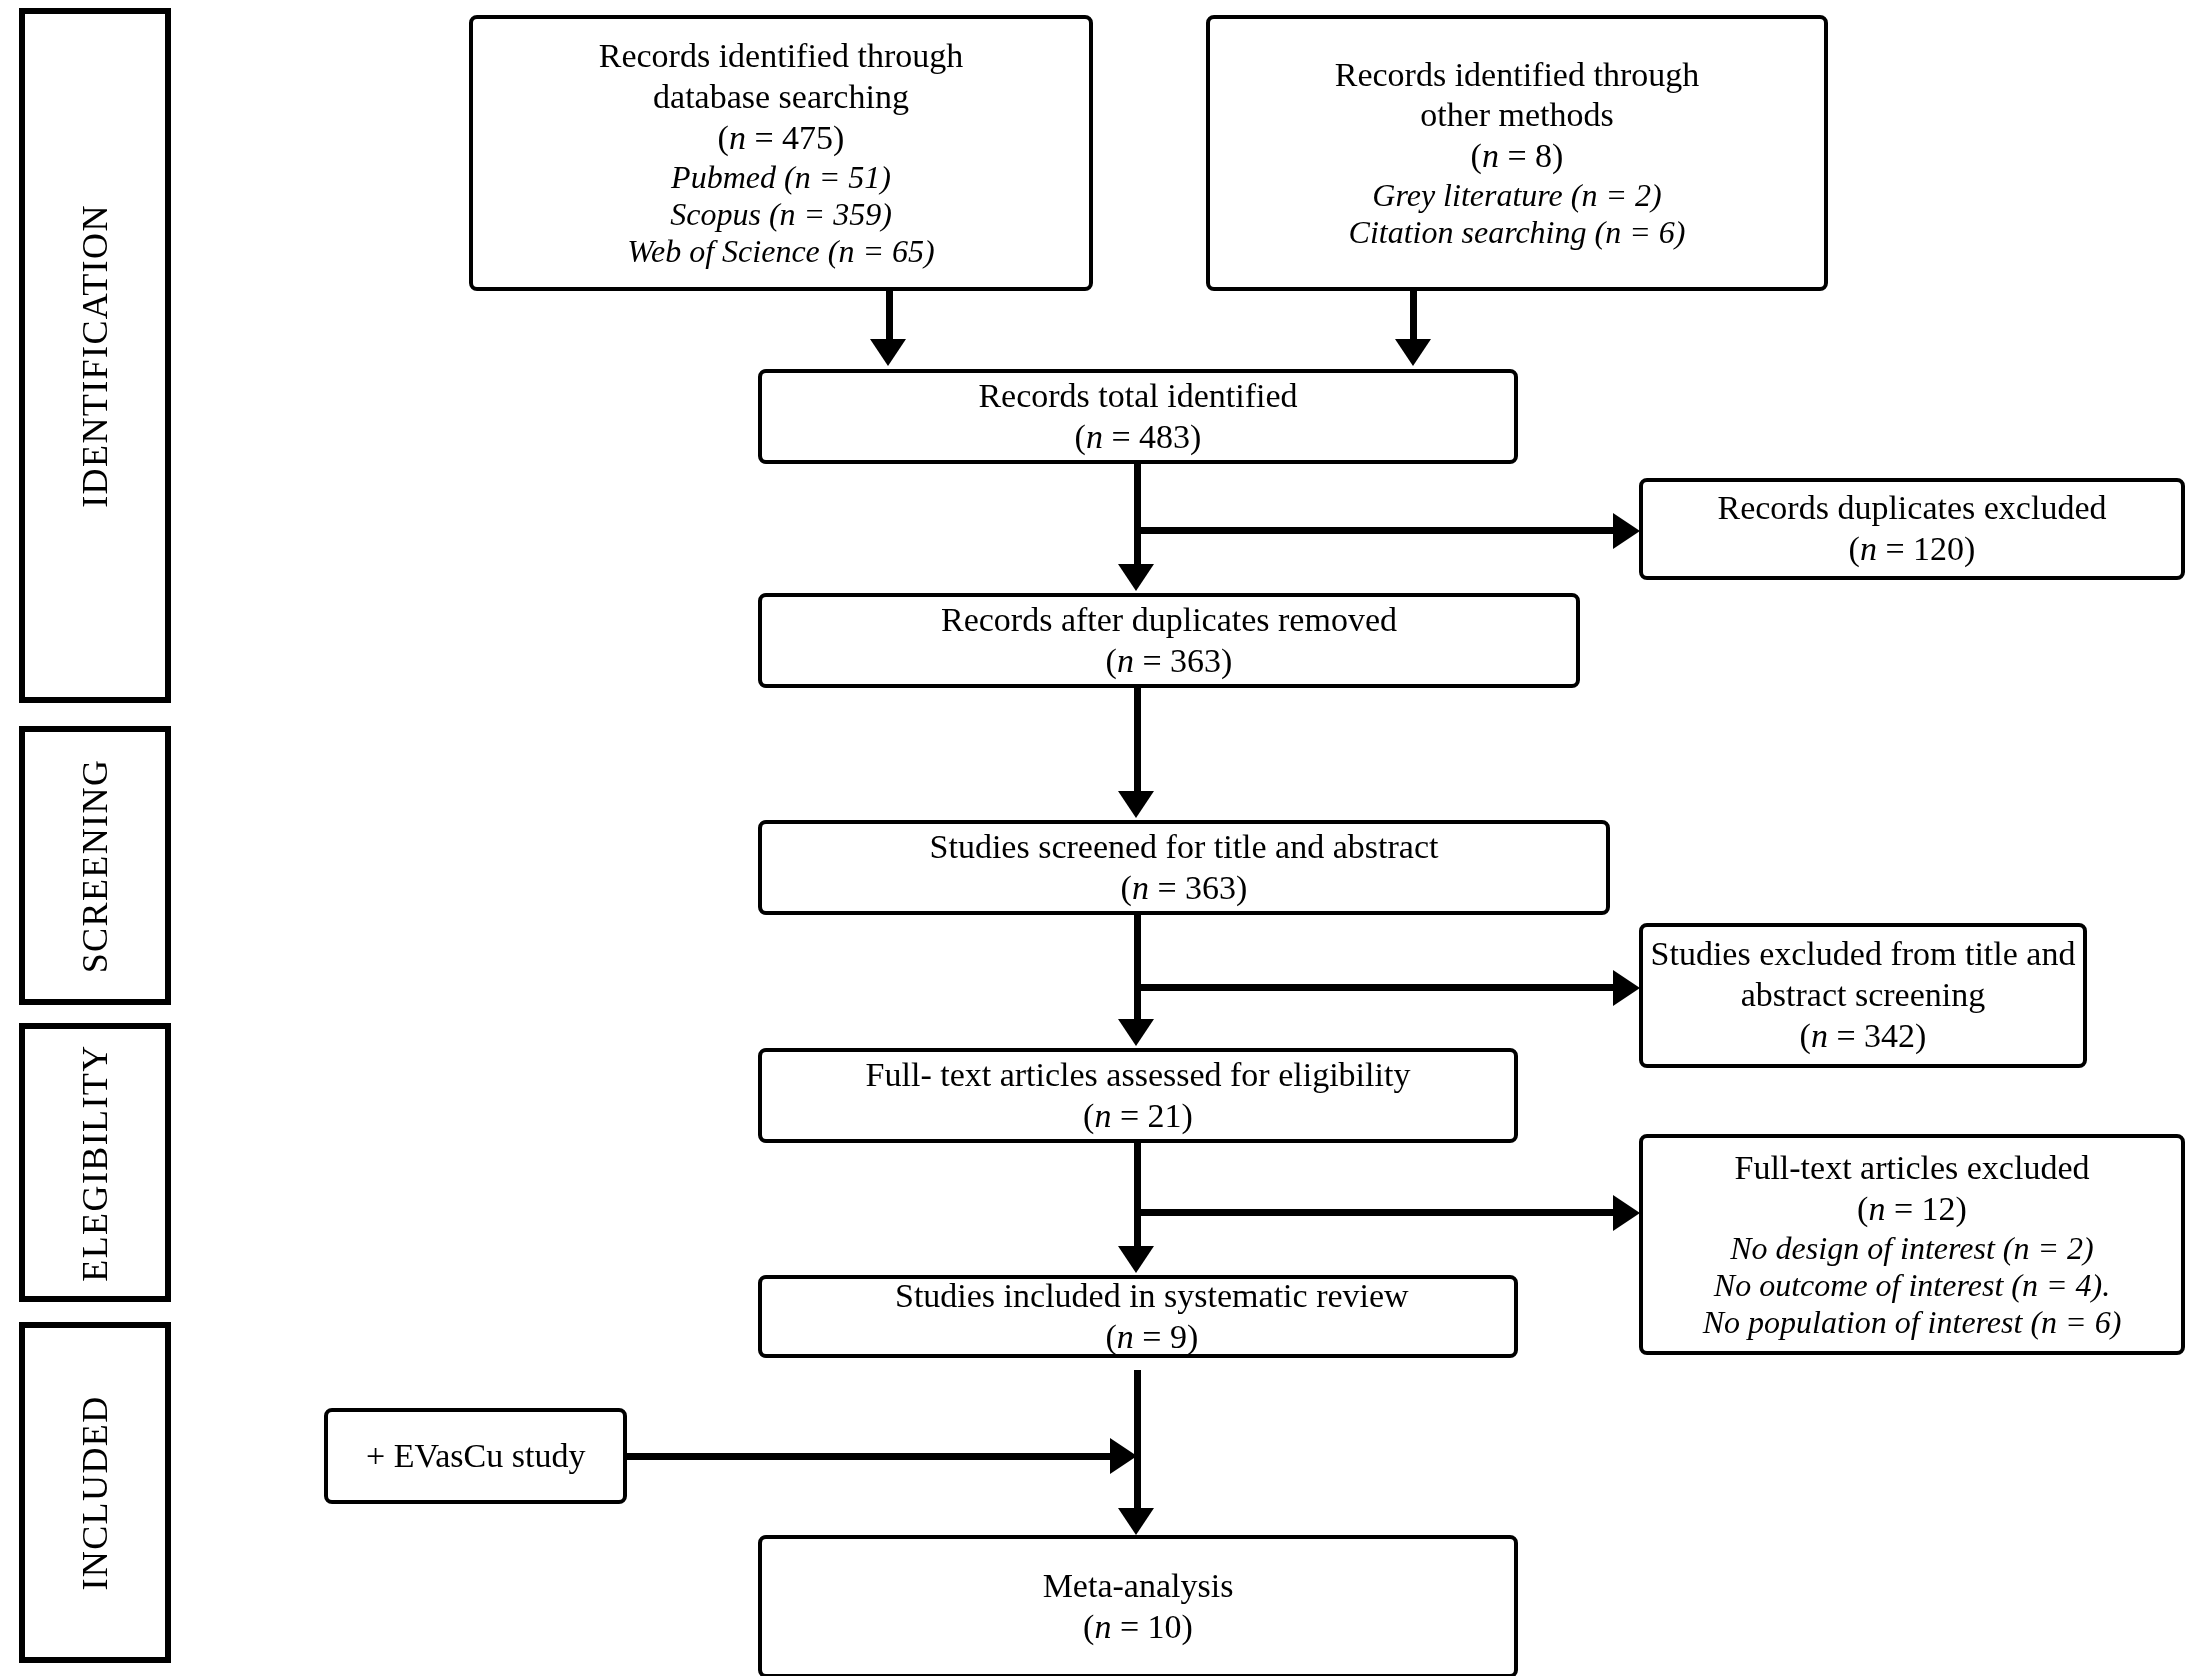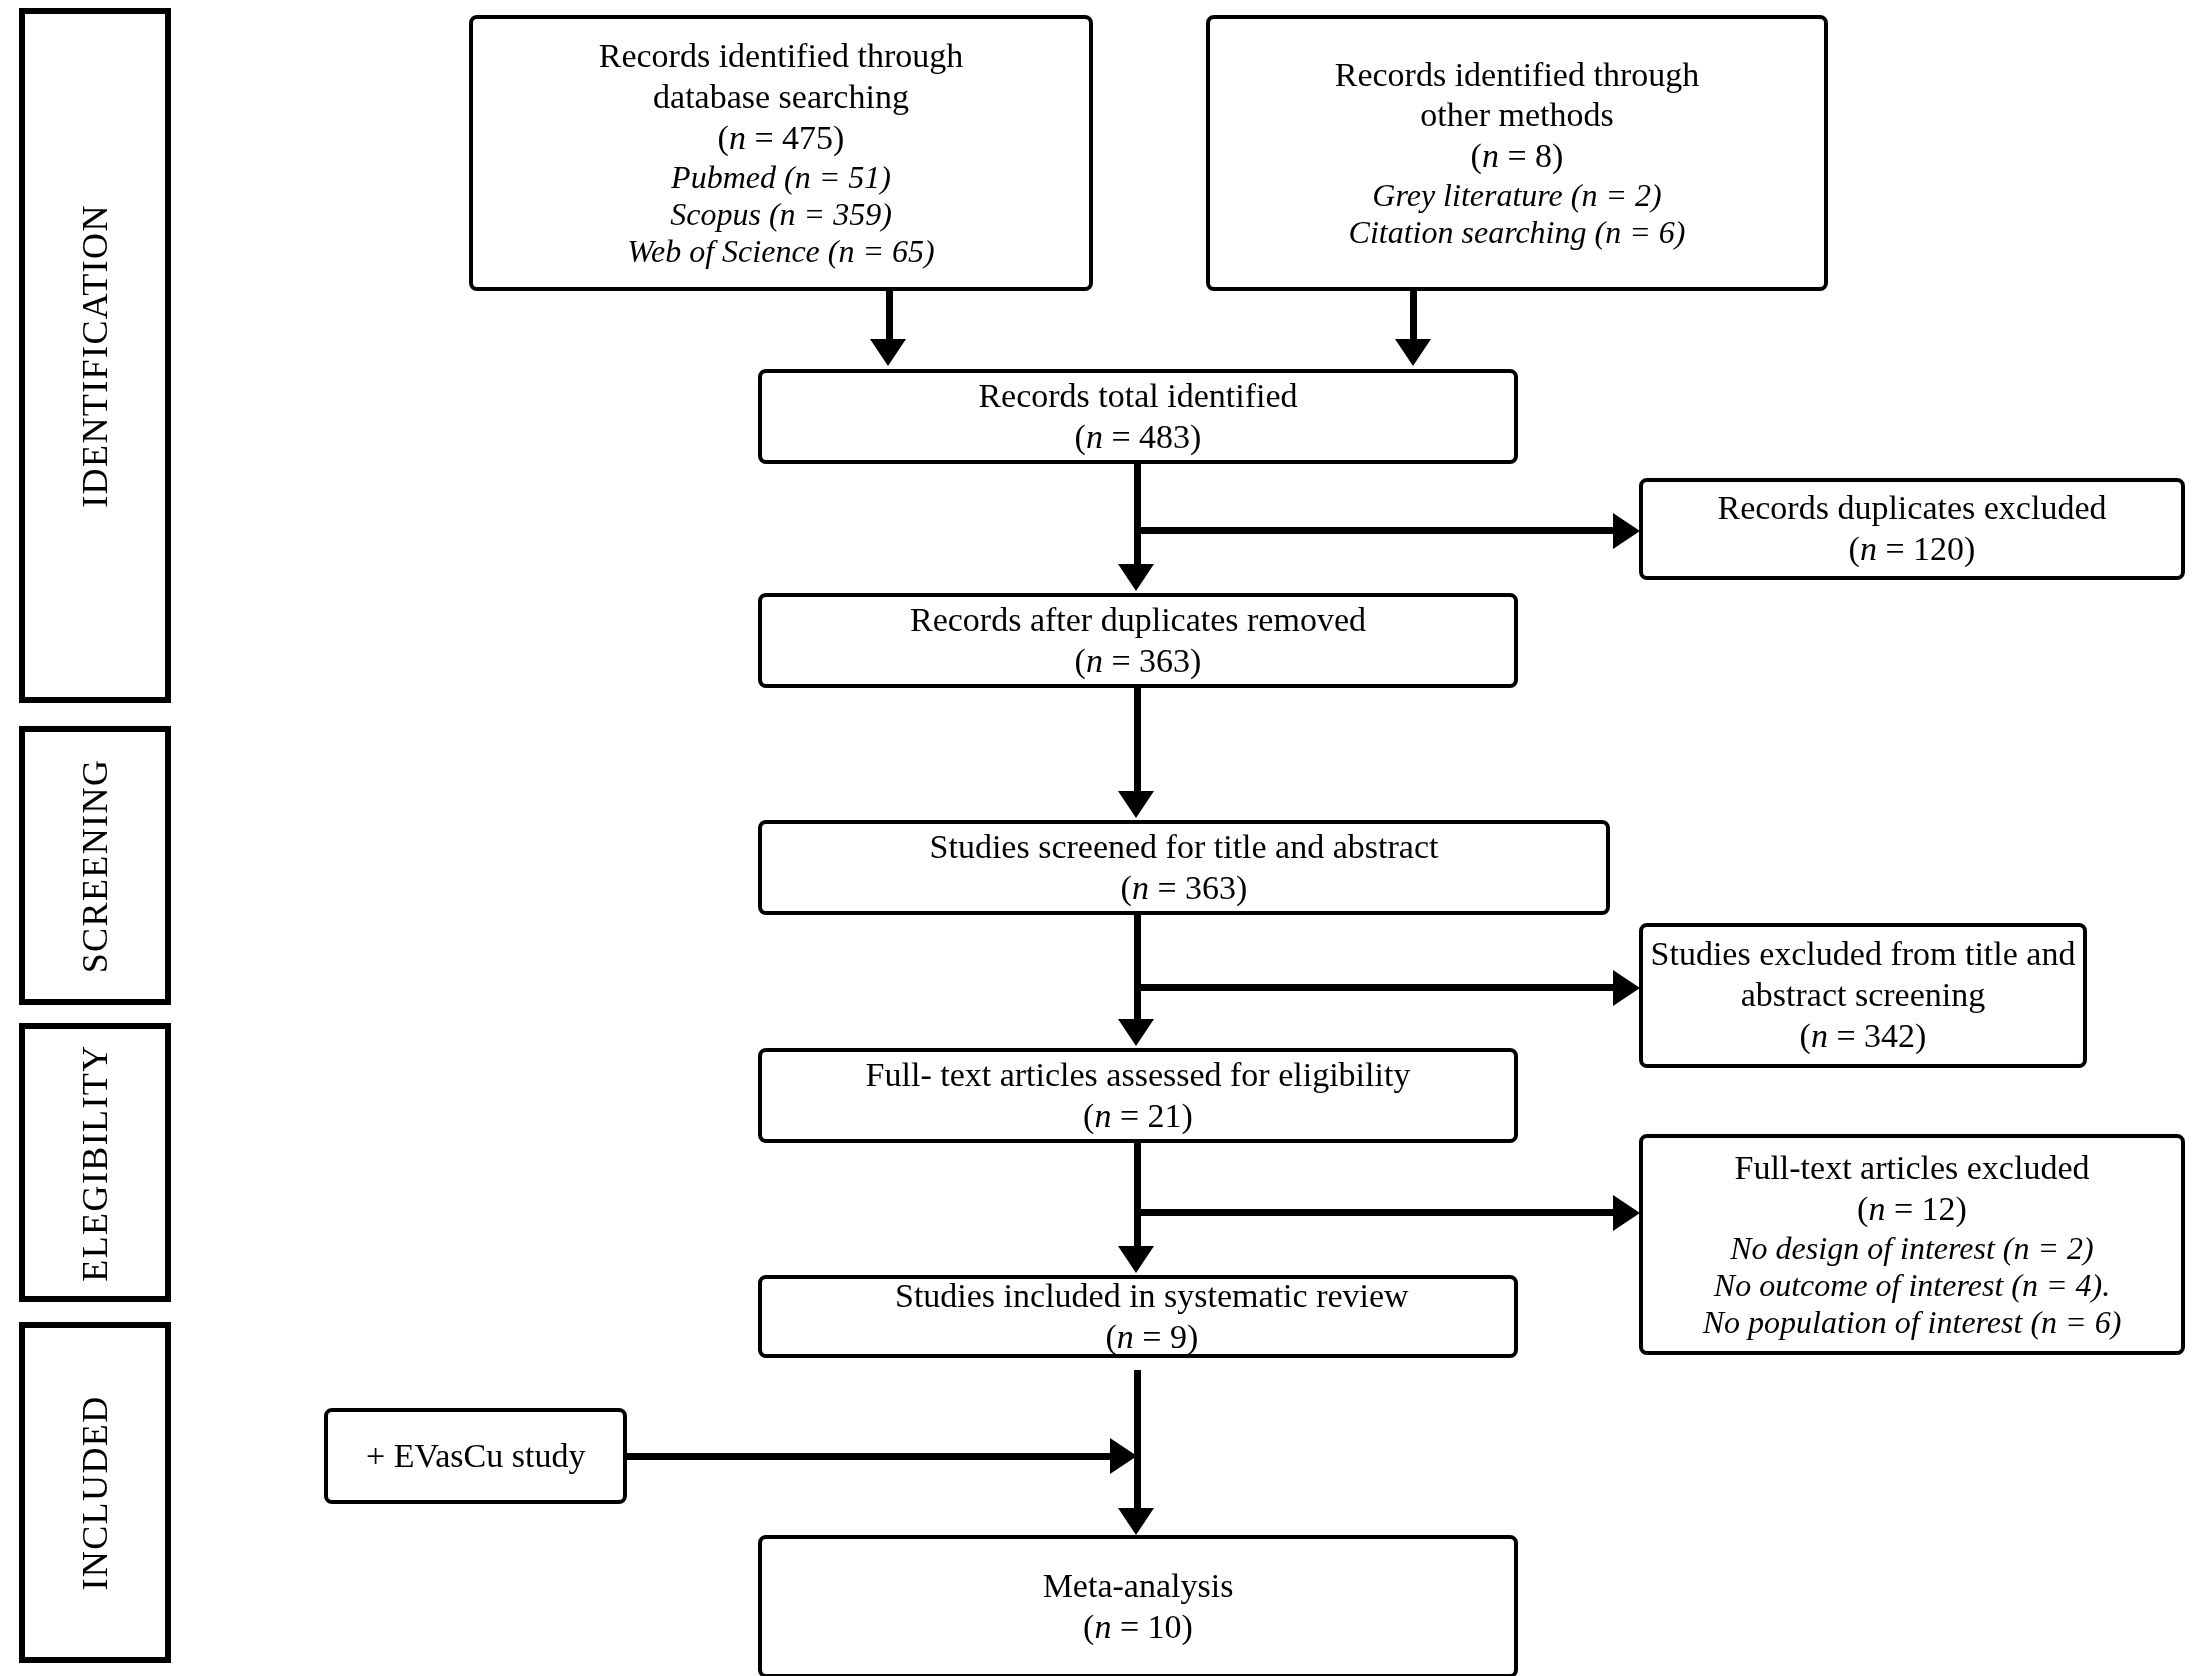--- a/index.html
+++ b/index.html
@@ -148,21 +148,21 @@
   <div class="arrow-down" style="left:1118px; top:564px;"></div>
 
   <div class="hline" style="left:1134px; top:527px; width:482px;"></div>
   <div class="arrow-right" style="left:1613px; top:513px;"></div>
 
   <div class="node" style="left:1639px; top:478px; width:546px; height:102px;">
     <span class="line">Records duplicates excluded</span>
     <span class="line nval">(<span class="ital-n">n</span> = 120)</span>
   </div>
 
-  <div class="node" style="left:758px; top:593px; width:760px; height:95px;">
+  <div class="node" style="left:758px; top:593px; width:822px; height:95px;">
     <span class="line">Records after duplicates removed</span>
     <span class="line nval">(<span class="ital-n">n</span> = 363)</span>
   </div>
 
   <div class="vline" style="left:1134px; top:688px; height:107px;"></div>
   <div class="arrow-down" style="left:1118px; top:791px;"></div>
 
   <div class="node" style="left:758px; top:820px; width:852px; height:95px;">
     <span class="line">Studies screened for title and abstract</span>
     <span class="line nval">(<span class="ital-n">n</span> = 363)</span>

